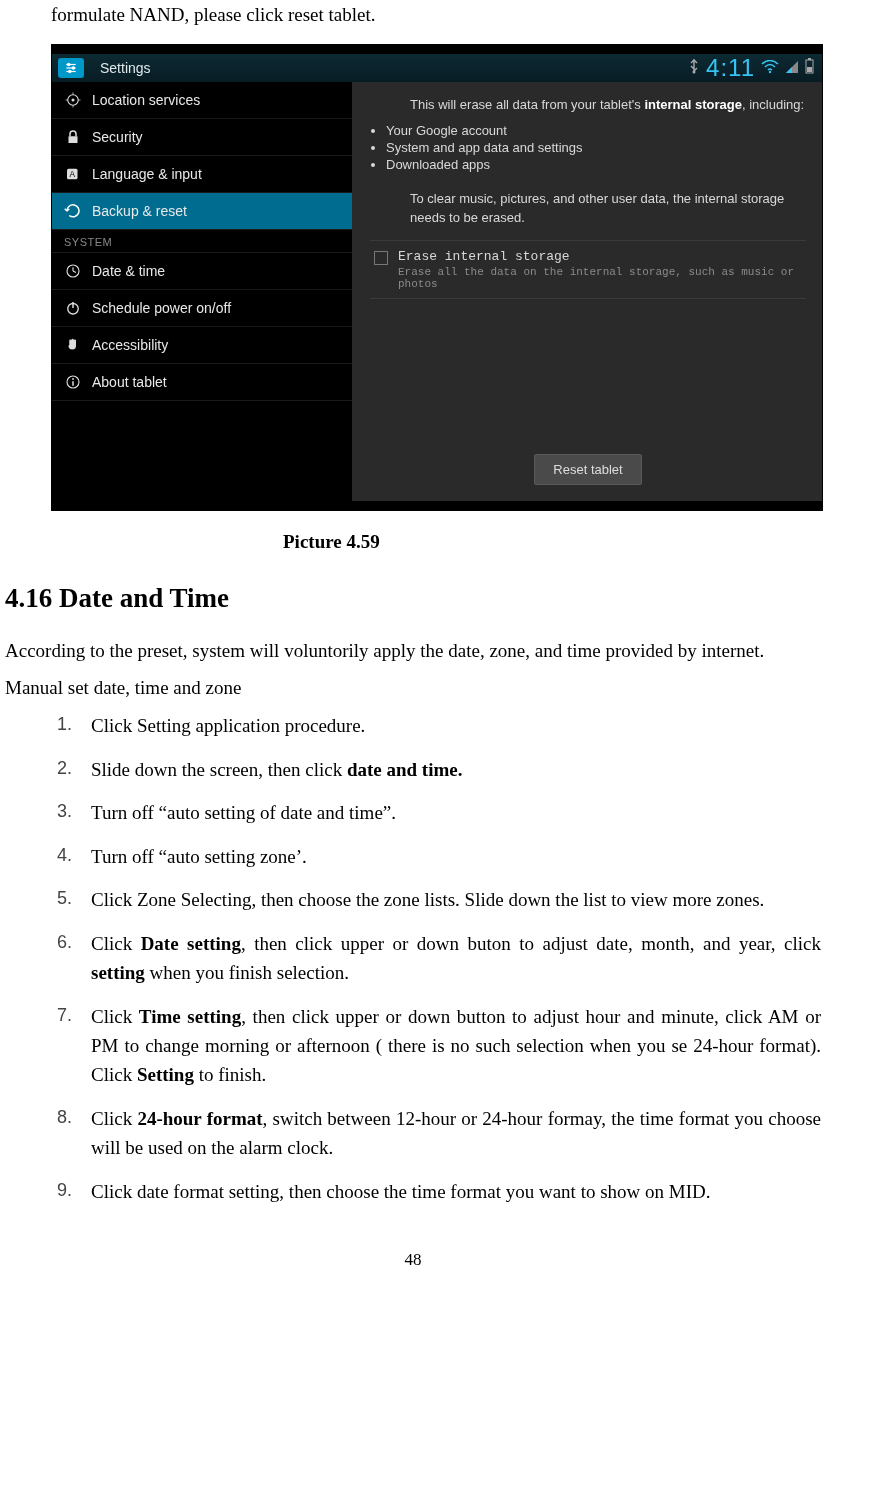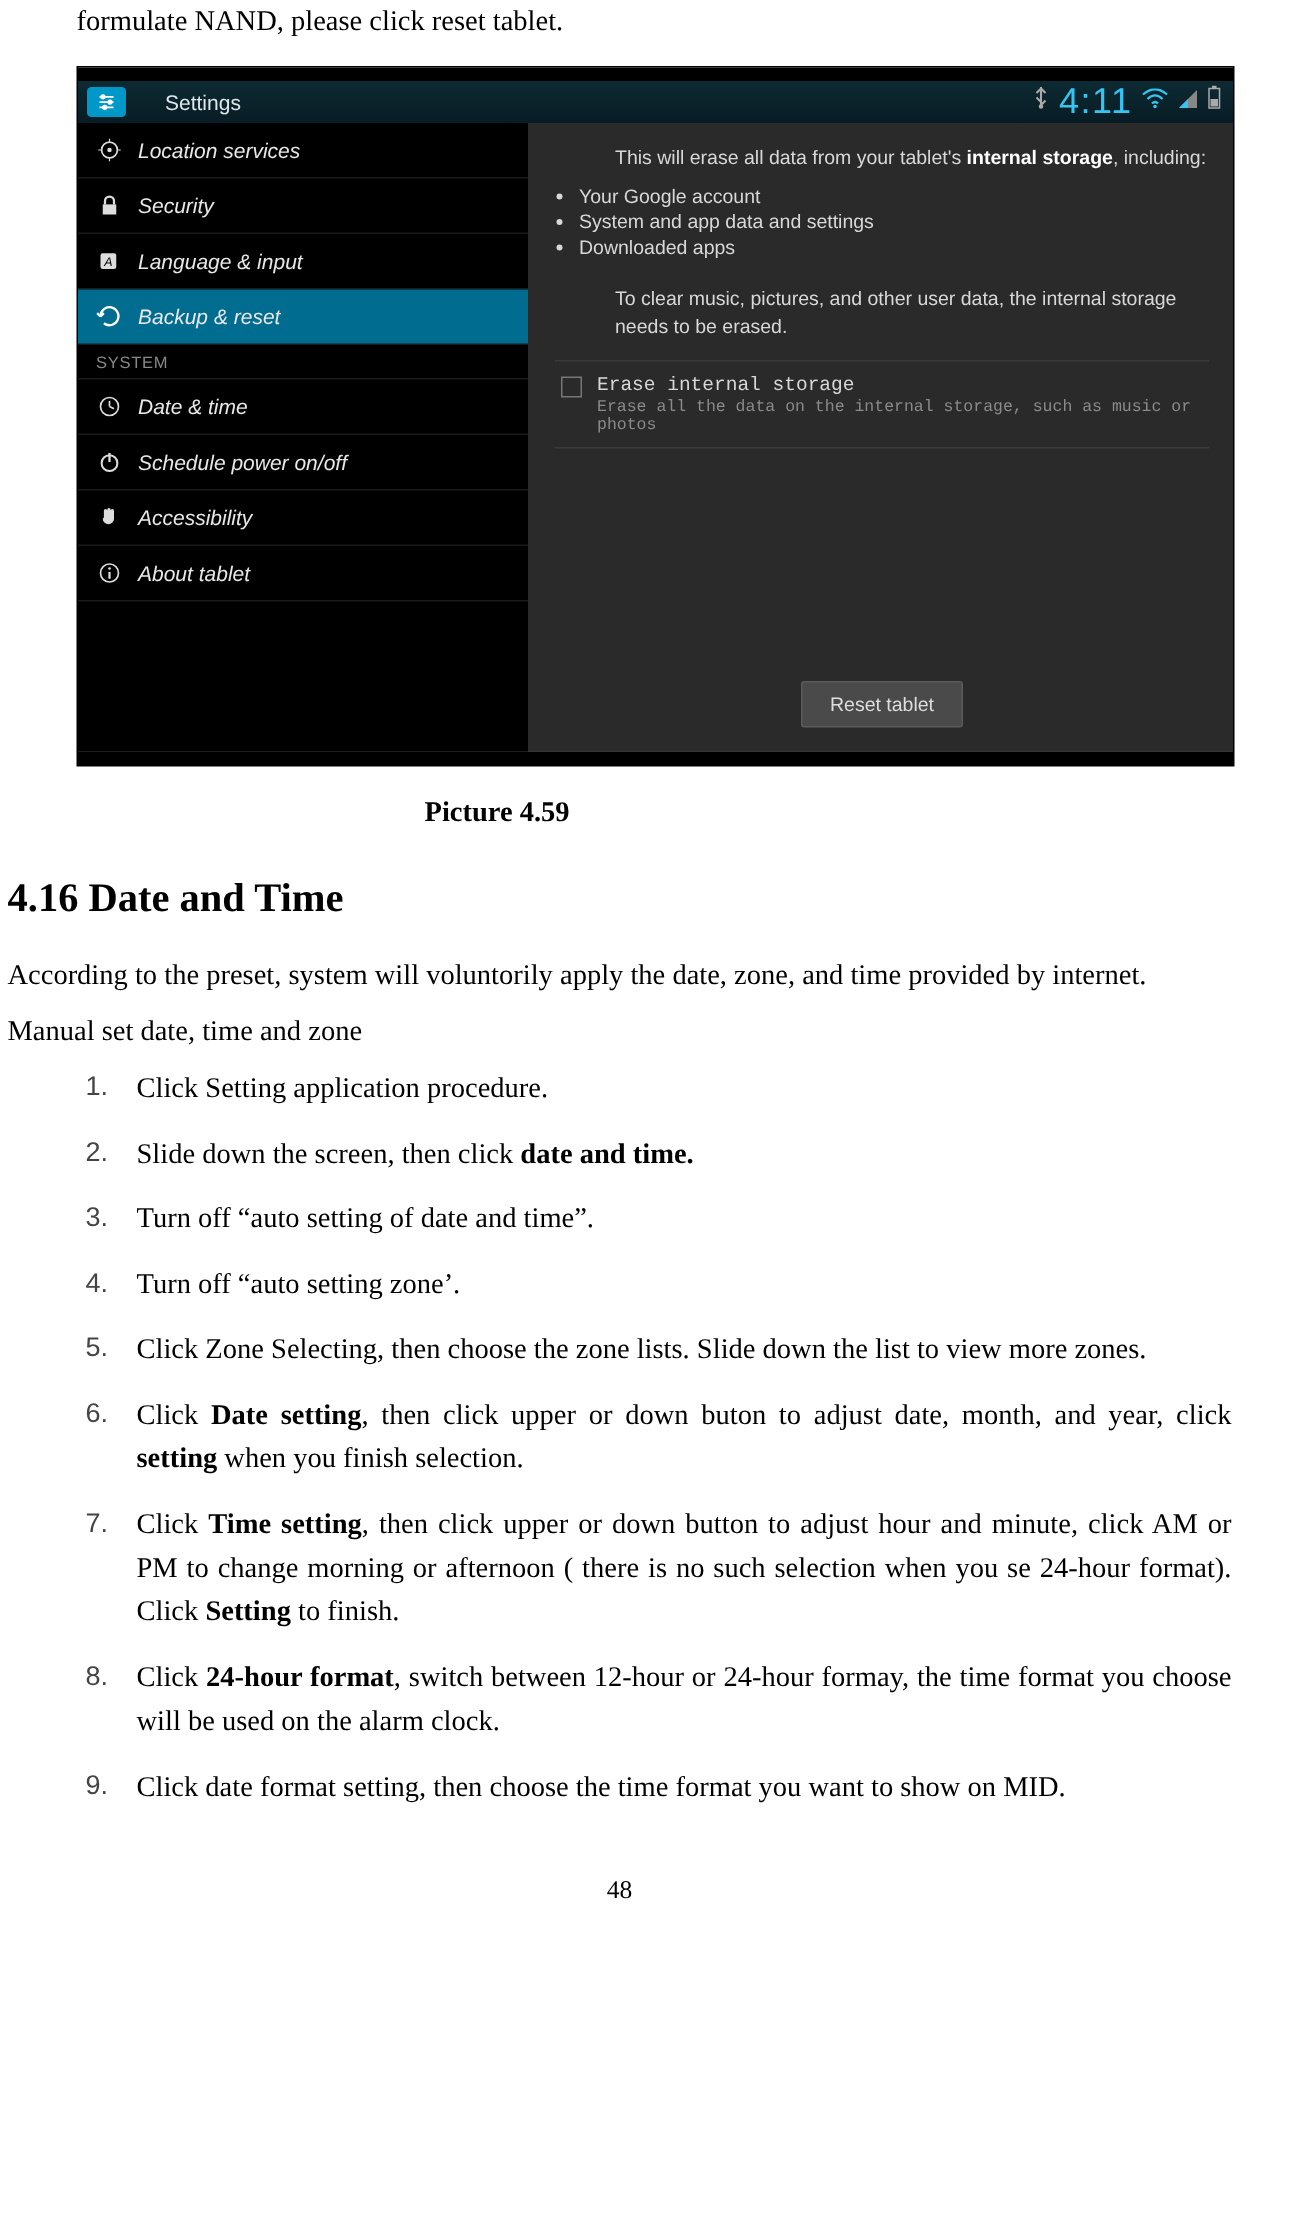--- a/index.html
+++ b/index.html
@@ -2,28 +2,28 @@
 <html><head>
 <meta charset="utf-8">
 <style>
   * { box-sizing: border-box; margin: 0; padding: 0; }
   body { font-family: "Times New Roman", serif; font-size: 19px; color: #000; background: #fff; width: 872px; margin: 0 auto; padding: 0 5px; }
   .page { padding: 0 46px 40px 0; }
   .intro-line { margin: 4px 0 18px 46px; }
   .screenshot { margin-left: 46px; width: 772px; border: 1px solid #000; }
   .ss-topbar { height: 9px; background: #000; }
   .ss-statusbar { height: 28px; background: linear-gradient(#0d2a33,#081c24); display: flex; align-items: center; justify-content: space-between; padding: 0 8px 0 6px; }
-  .ss-sb-left { display: flex; align-items: center; gap: 26px; color: #dfe7ea; font-family: Arial, sans-serif; font-size: 14px; }
+  .ss-sb-left { display: flex; align-items: center; gap: 16px; color: #dfe7ea; font-family: Arial, sans-serif; font-size: 14px; }
   .ss-sb-icon { width: 26px; height: 20px; background: #0098c9; border-radius: 3px; display: flex; align-items: center; justify-content: center; }
   .ss-sb-icon svg { width: 14px; height: 14px; }
   .ss-sb-right { display: flex; align-items: center; gap: 6px; color: #aaa; font-family: Arial, sans-serif; }
   .ss-time { color: #35c5f4; font-size: 24px; font-weight: 300; letter-spacing: 1px; }
   .ss-body { display: flex; background: #000; height: 419px; }
   .ss-sidebar { width: 300px; background: #000; }
-  .ss-item { display: flex; align-items: center; gap: 10px; padding: 9px 12px; color: #e8e8e8; font-family: Arial, sans-serif; font-size: 14px; border-bottom: 1px solid #1a1a1a; font-style: italic; }
+  .ss-item { display: flex; align-items: center; gap: 10px; padding: 9px 12px; color: #e8e8e8; font-family: Arial, sans-serif; font-size: 14px; border-bottom: 1px solid #1a1a1a; }
   .ss-item svg { width: 18px; height: 18px; flex-shrink: 0; }
   .ss-item.selected { background: #006c8f; }
   .ss-section-label { padding: 6px 12px 4px; color: #888; font-family: Arial, sans-serif; font-size: 11px; letter-spacing: 0.5px; border-bottom: 1px solid #1a1a1a; }
   .ss-main { flex: 1; background: #2a2a2a; padding: 14px 16px 10px 18px; color: #d8d8d8; font-family: Arial, sans-serif; font-size: 13px; display: flex; flex-direction: column; position: relative; }
   .ss-main-text { line-height: 1.45; margin-left: 40px; }
   .ss-bullets { list-style: disc; margin: 6px 0 10px 16px; }
   .ss-bullets li { margin: 2px 0; font-size: 13px; }
   .ss-clear { margin-top: 6px; margin-bottom: 8px; }
   .ss-erase-row { display: flex; align-items: flex-start; gap: 10px; border-top: 1px solid #3a3a3a; border-bottom: 1px solid #3a3a3a; padding: 8px 4px; margin: 4px 0; font-family: Liberation Mono, monospace; }
   .ss-checkbox { width: 14px; height: 14px; border: 1px solid #777; margin-top: 2px; flex-shrink: 0; }

